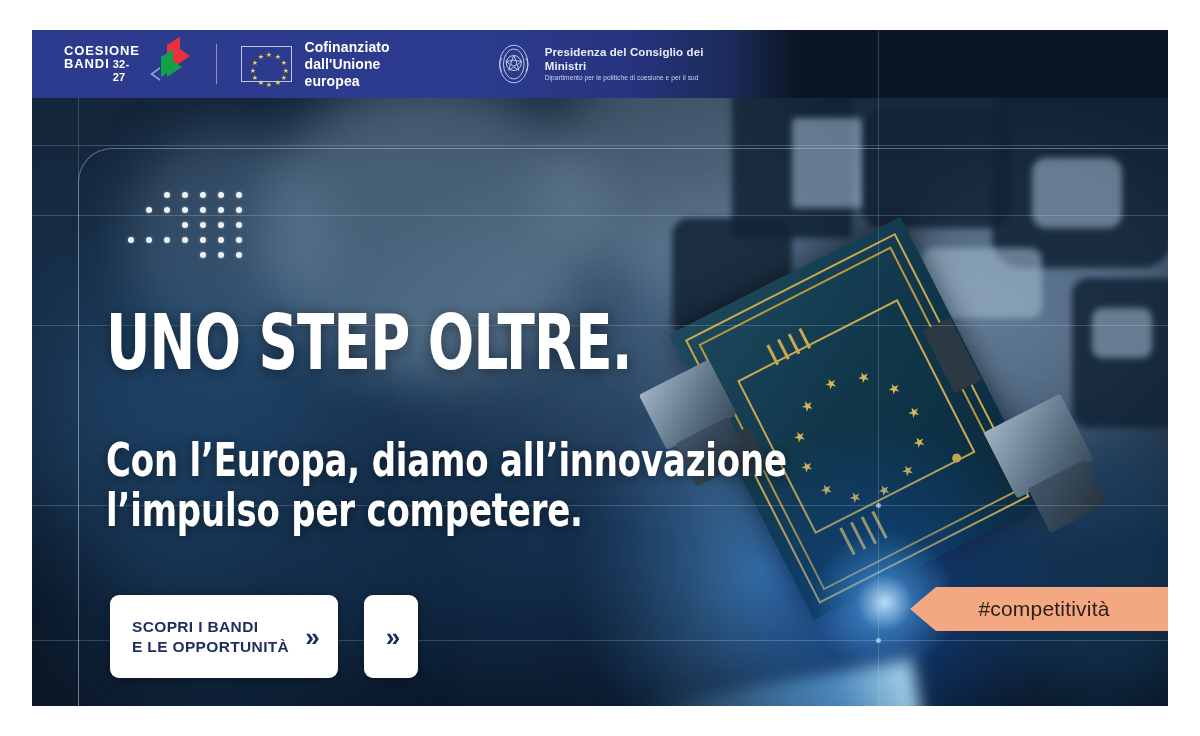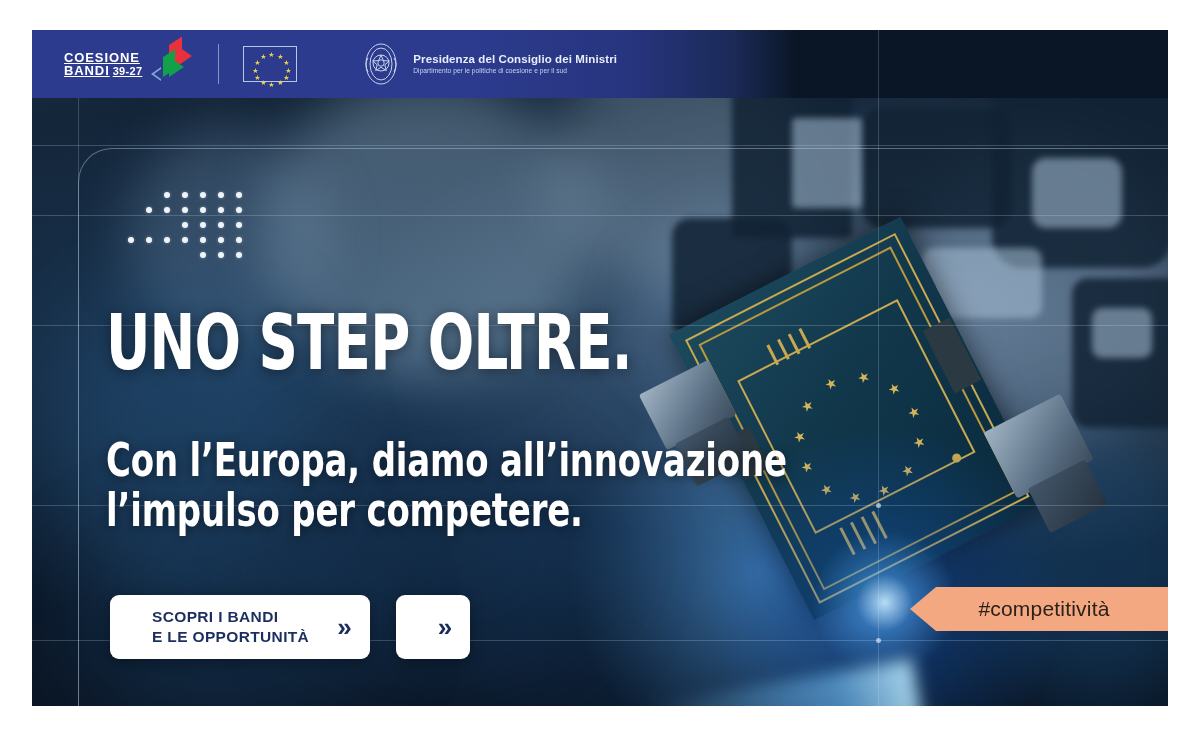--- a/index.html
+++ b/index.html
@@ -40,21 +40,20 @@
     width: 60px; height: 68px;
     background: linear-gradient(90deg, rgba(27,42,87,0.95) 0%, rgba(20,33,70,0.0) 100%);
     z-index: 39;
   }
 
   
   .coesione { display:flex; align-items:center; gap:8px; }
   .coesione-text {
     color:#fff; font-weight:700; font-size:13px; line-height:13px;
     letter-spacing:.9px;
-    text-decoration:underline;
   }
   .coesione-text .l2 { display:flex; align-items:baseline; gap:3px; }
   .coesione-text .yrs { font-size:11px; letter-spacing:.3px; }
   .coesione-mark { position:relative; width:42px; height:40px; }
   .cm-red {
     position:absolute; right:0; top:1px; width:0; height:0;
     border-top: 11px solid transparent;
     border-bottom: 11px solid transparent;
     border-left: 16px solid #e8313c;
   }
@@ -213,22 +212,22 @@
     color:#ffffff; letter-spacing:-.2px;
     transform: scaleX(.82); transform-origin: left top;
     white-space:pre-line;
     text-shadow: 0 2px 12px rgba(0,0,0,.45);
   }
 
   
   #ctas { position:absolute; left:78px; top:497px; display:flex; gap:26px; }
   .cta {
     background:#ffffff; border-radius:9px;
-    height:64px; padding:0 22px 0 42px;
-    display:flex; align-items:center; gap:28px;
+    height:83px; padding:0 22px 0 22px;
+    display:flex; align-items:center; gap:16px;
     box-shadow: 0 3px 14px rgba(0,0,0,.35);
     cursor:pointer; border:none;
   }
   .cta-label {
     color:#1b2e5e; font-weight:700; font-size:15.5px; line-height:20px;
     letter-spacing:.35px; white-space:pre-line; text-align:left;
   }
   .cta-arrow { color:#1b2e5e; font-size:26px; font-weight:700; line-height:26px; letter-spacing:-4px; }
 
   
@@ -357,21 +356,21 @@
       </div>
 
     <div id="topbar-fade"></div>
     <div id="topbar">
 
       <div class="coesione">
         <div class="coesione-text">
           <div>COESIONE</div>
           <div class="l2">
             <span>BANDI</span>
-            <span class="yrs">39-27</span>
+            <span class="yrs">32-27</span>
           </div>
         </div>
         <div class="coesione-mark">
           <div class="cm-red2"></div>
             <div class="cm-red"></div>
           <div class="cm-green2"></div>
             <div class="cm-green"></div>
           <div class="cm-tri-o"></div>
             <div class="cm-tri-i"></div>
         </div>
@@ -386,20 +385,24 @@
           <span class="eu-star" style="left:39px;top:12px;">★</span>
           <span class="eu-star" style="left:41px;top:20px;">★</span>
           <span class="eu-star" style="left:39px;top:27px;">★</span>
           <span class="eu-star" style="left:33px;top:32px;">★</span>
           <span class="eu-star" style="left:24px;top:34px;">★</span>
           <span class="eu-star" style="left:16px;top:32px;">★</span>
           <span class="eu-star" style="left:10px;top:27px;">★</span>
           <span class="eu-star" style="left:8px;top:20px;">★</span>
           <span class="eu-star" style="left:10px;top:12px;">★</span>
           <span class="eu-star" style="left:16px;top:6px;">★</span>
+        </div>
+        <div class="eu-label">
+          <div>Cofinanziato</div>
+          <div>dall'Unione europea</div>
         </div>
       </div>
 
       <div class="pres">
         <svg class="pres-emblem" viewBox="0 0 40 44">
           <g fill="none" stroke="#d8e0f5" stroke-width="1">
             <ellipse cx="20" cy="22" rx="15" ry="20"></ellipse>
             <ellipse cx="20" cy="22" rx="11" ry="16"></ellipse>
             <circle cx="20" cy="21" r="8"></circle>
             <circle cx="20" cy="21" r="3.2"></circle>

